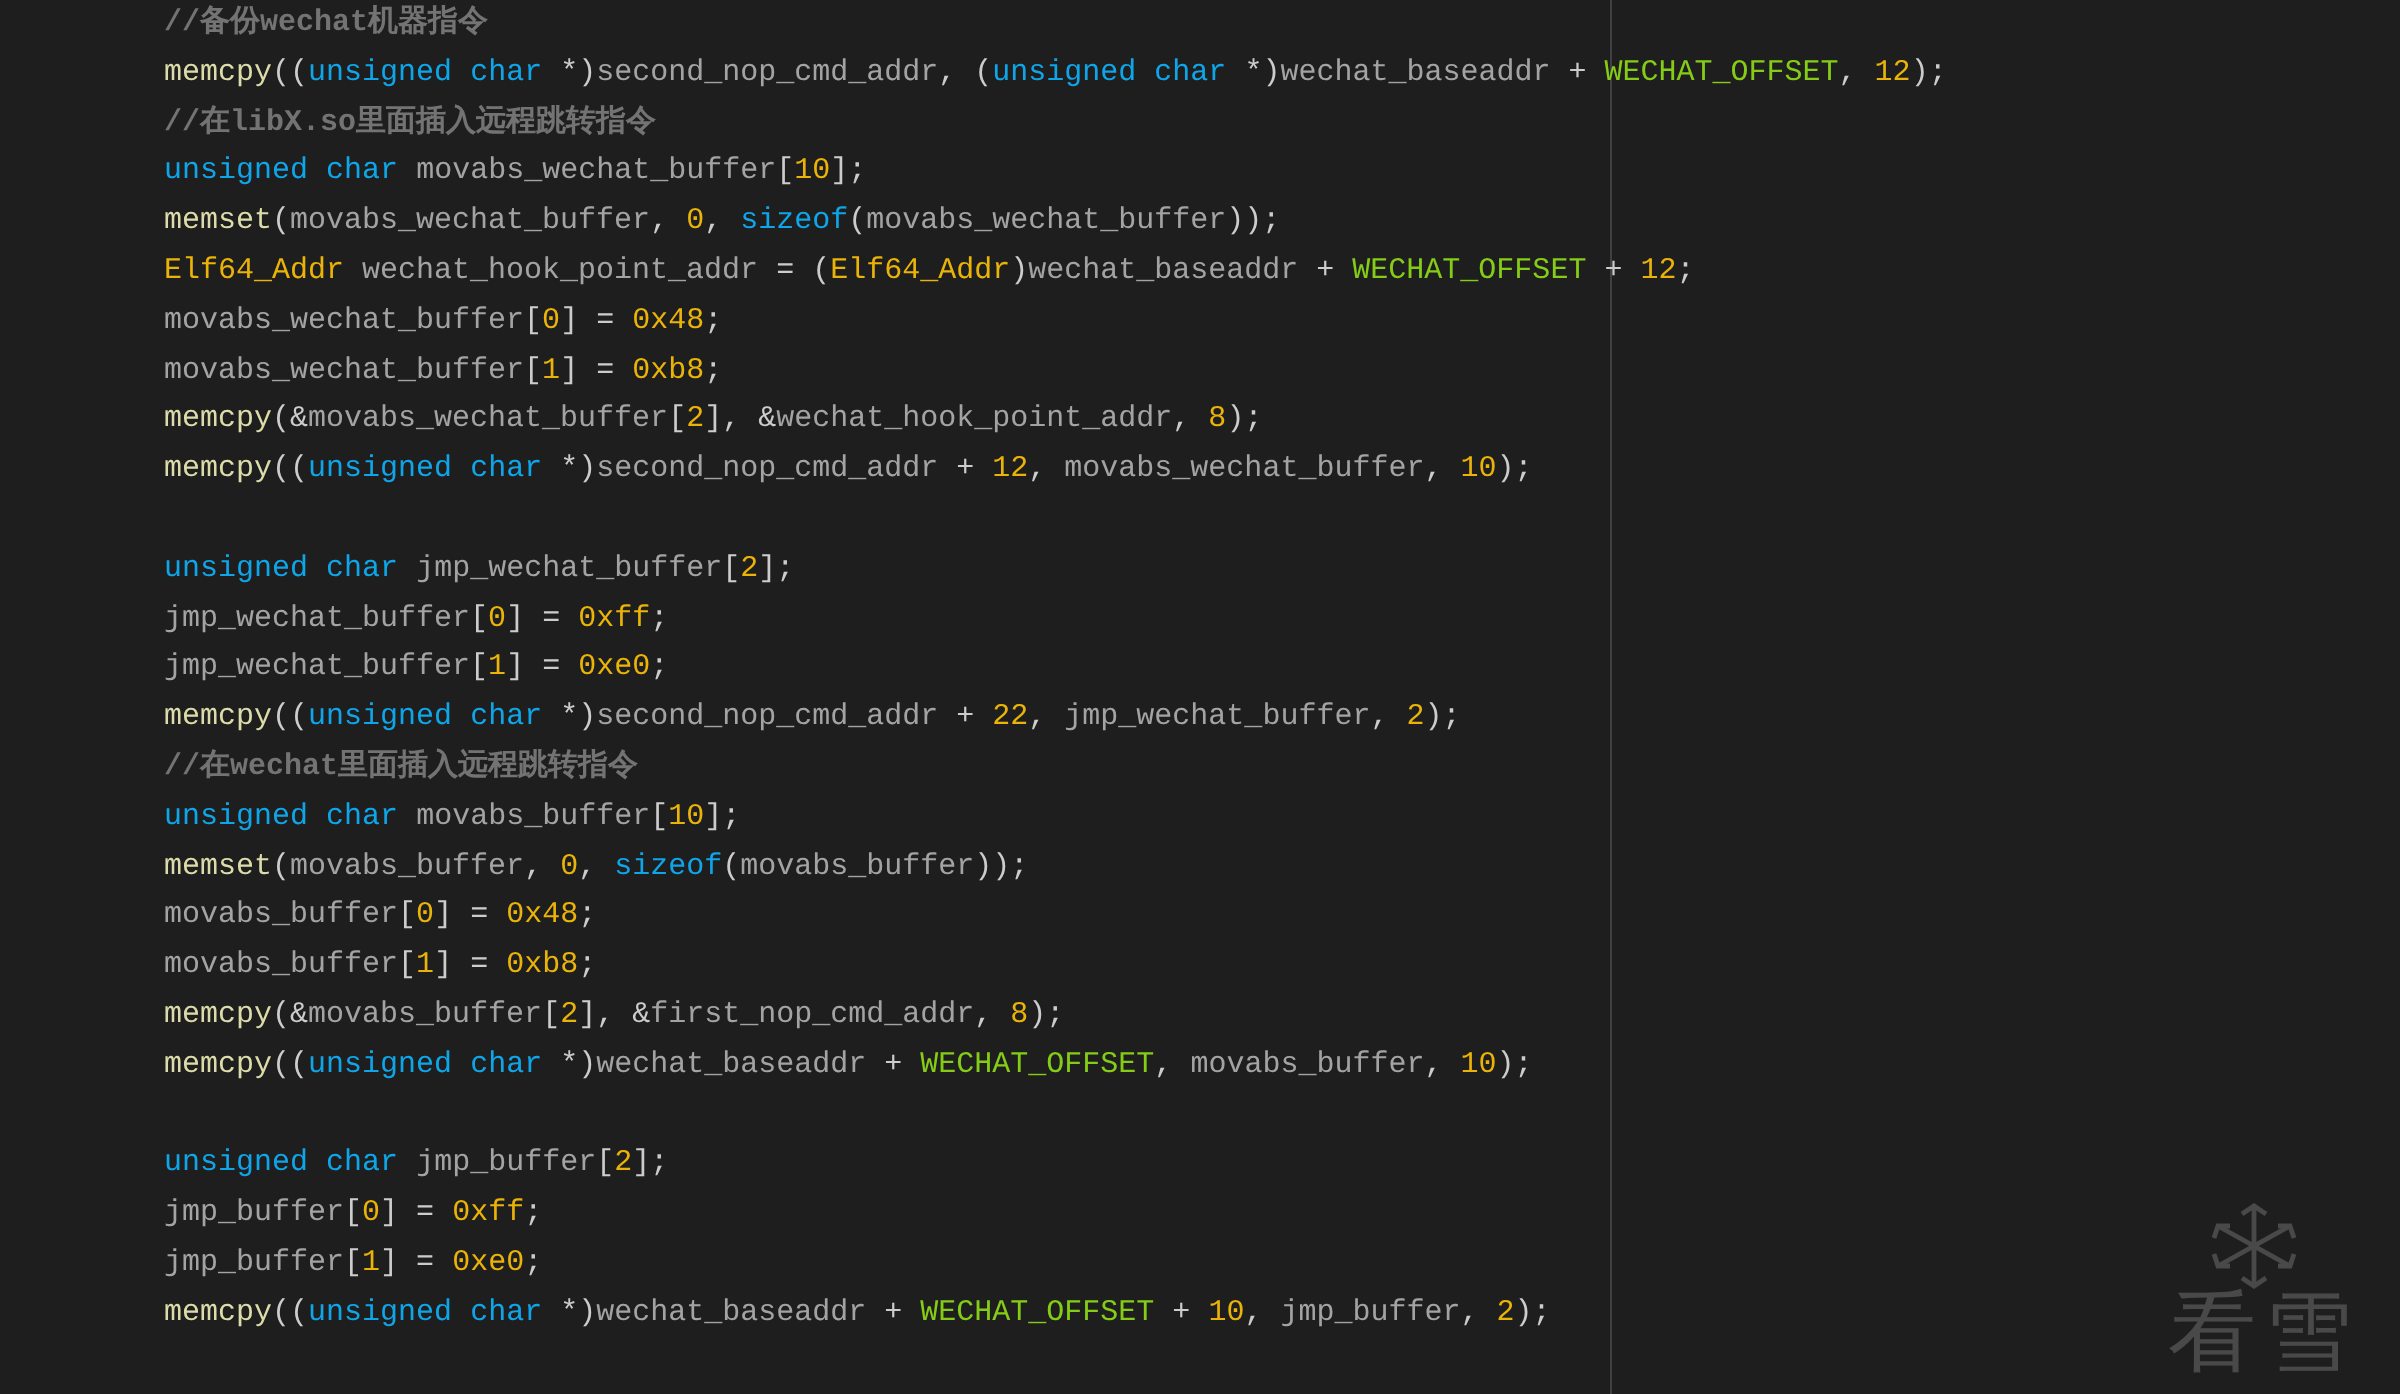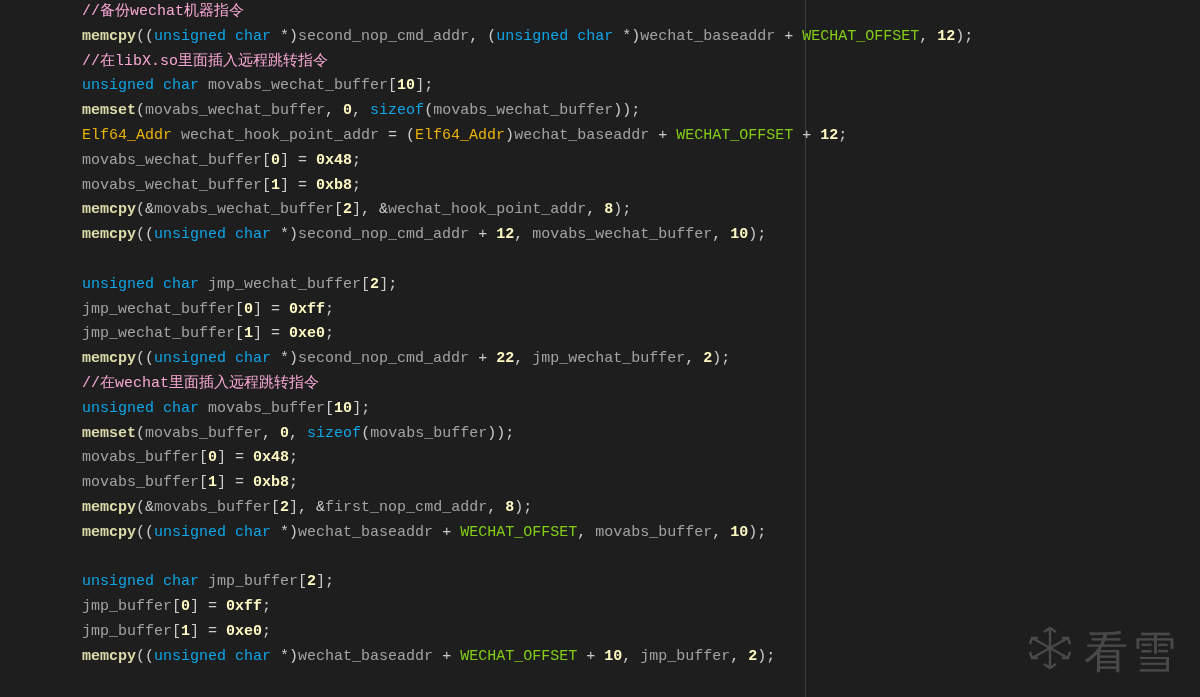--- a/index.html
+++ b/index.html
@@ -28,38 +28,39 @@
     white-space: pre;
   }
   .ruler {
     position: absolute;
     top: 0; bottom: 0;
     left: 805px;
     width: 1px;
     background: #404040;
   }
   .line { height: 24.8px; }
-  .c  { color: #f9a8d4; }     
+  .c  { color: #737373; font-weight: bold; }     
   .kw { color: #0ea5e9; }     
-  .fn { color: #dcdcaa; font-weight: bold; }     
+  .fn { color: #dcdcaa; }     
   .id { color: #a3a3a3; }     
   .ty { color: #eab308; }     
-  .nu { color: #fef9c3; font-weight: bold; }     
+  .nu { color: #eab308; }     
   .op { color: #cccccc; }     
   .mc { color: #84cc16; }
 
   .watermark {
     position: absolute;
     right: 20px;
     bottom: 18px;
     display: flex;
     align-items: center;
     opacity: 0.22;
     color: #e0e0e0;
     font-family: sans-serif;
+    flex-direction: column;
   }
   .watermark svg { margin-right: 10px; }
   .watermark-text {
     font-size: 44px;
     letter-spacing: 4px;
     font-weight: 300;
   }
 </style>
 </head>
 <body>

